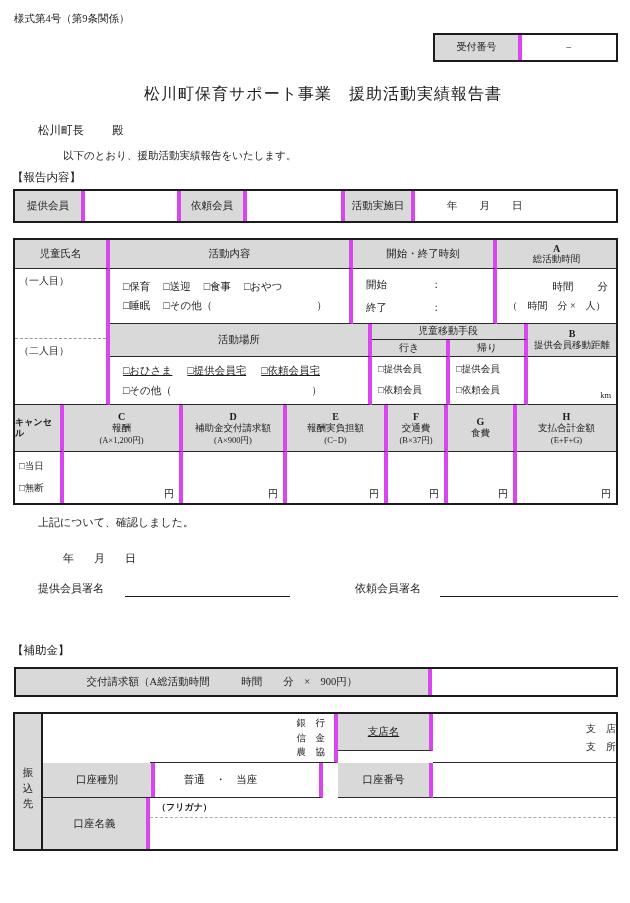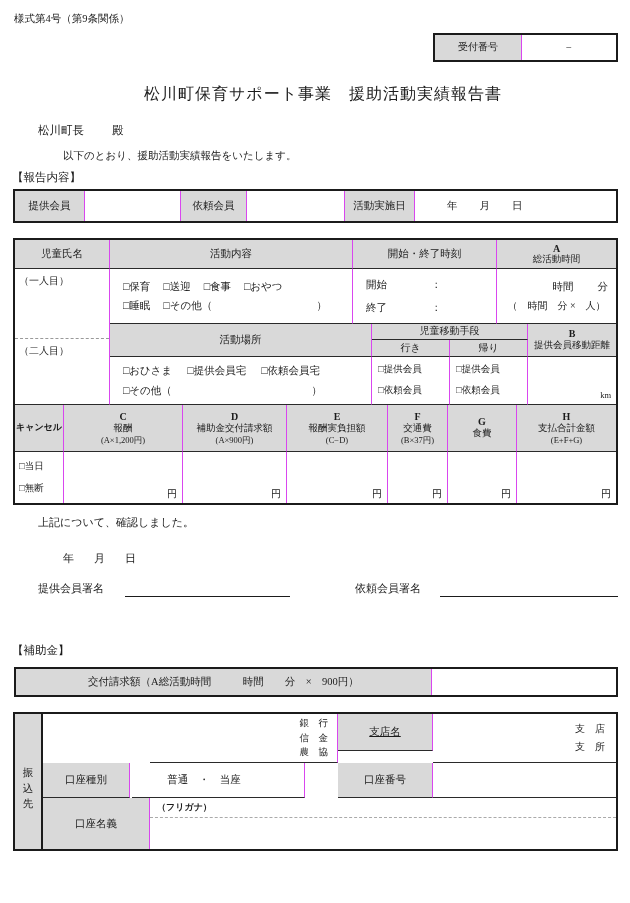--- a/index.html
+++ b/index.html
@@ -7,21 +7,21 @@
     position:relative;width:630px;height:903px;margin:0 auto;background:#ffffff;
     font-family:"Liberation Serif","DejaVu Serif",serif;color:#1b1b1b;overflow:hidden;
   }
   .abs{position:absolute;box-sizing:border-box;}
   .tbl{position:absolute;box-sizing:border-box;border:2px solid #1b1b1b;background:#fff;}
   .cell{
     position:absolute;box-sizing:border-box;display:flex;align-items:center;justify-content:center;
     font-size:10.5px;line-height:1.25;
   }
   .gray{background:#d9d9d9;}
-  .br{border-right:1px solid #d946ef;}
+  .br{border-right:4px solid #d946ef;}
   .br2{border-right:2px solid #1b1b1b;}
   .bb{border-bottom:1px solid #2a2a2a;}
   .col{flex-direction:column;}
   .left{justify-content:flex-start;}
   .f9{font-size:9px;font-weight:bold;}
   .f95{font-size:9.5px;}
   .f10{font-size:10px;}
   .f115{font-size:11.5px;}
   .bold{font-weight:bold;}
   .unit{position:absolute;right:5px;bottom:3px;font-size:10px;}
@@ -121,21 +121,21 @@
     <div class="cell gray br bb" style="left:95px;top:84px;width:262px;height:33px;">活動場所</div>
     <div class="cell gray br bb f10" style="left:357px;top:84px;width:156px;height:16px;">児童移動手段</div>
     <div class="cell gray br bb f10" style="left:357px;top:100px;width:78px;height:17px;">行き</div>
     <div class="cell gray br bb f10" style="left:435px;top:100px;width:78px;height:17px;">帰り</div>
     <div class="cell gray bb col" style="left:513px;top:84px;width:88px;height:33px;line-height:1.2;">
       <span class="bold f10">B</span>
       <span class="f95">提供会員移動距離</span>
     </div>
 
     <div class="cell br bb col left" style="left:95px;top:117px;width:262px;height:48px;align-items:flex-start;justify-content:center;padding-left:13px;gap:6px;">
-      <div class="optline" style="gap:15px;">
+      <div class="optline" style="gap:15px;text-decoration:underline;">
         <span>□おひさま</span>
         <span>□提供会員宅</span>
         <span>□依頼会員宅</span>
       </div>
       <div class="optline" style="width:235px;">
         <span>□その他（</span>
         <span style="margin-left:auto;margin-right:36px;">）</span>
       </div>
     </div>
 
@@ -234,27 +234,27 @@
     <div class="cell gray br2" style="left:0;top:0;width:28px;height:135px;">
       <span class="vtext">振込先</span>
     </div>
 
     <div class="cell br bb col f95" style="left:135px;top:0;width:188px;height:49px;align-items:flex-end;padding-right:9px;gap:2px;line-height:1.3;">
       <span style="white-space:pre;">銀　行</span>
       <span style="white-space:pre;">信　金</span>
       <span style="white-space:pre;padding-left:40px;">農　協</span>
     </div>
     <div class="cell gray br bb" style="left:323px;top:0;width:95px;height:37px;text-decoration:underline;">支店名</div>
-    <div class="cell bb col f10" style="left:418px;top:0;width:183px;height:49px;align-items:flex-end;padding-right:11px;gap:6px;">
+    <div class="cell bb col f10" style="left:418px;top:0;width:183px;height:49px;align-items:flex-end;gap:6px;">
       <span style="white-space:pre;">支　店</span>
       <span style="white-space:pre;margin-left:36px;">支　所</span>
     </div>
 
-    <div class="cell gray br bb" style="left:28px;top:49px;width:87px;height:35px;">口座種別</div>
-    <div class="cell br bb" style="left:117px;top:49px;width:173px;height:35px;white-space:pre;padding-right:28px;">普通　・　当座</div>
+    <div class="cell gray br bb" style="left:28px;top:49px;width:112px;height:35px;">口座種別</div>
+    <div class="cell br bb" style="left:135px;top:49px;width:173px;height:35px;white-space:pre;padding-right:28px;">普通　・　当座</div>
     <div class="cell gray br bb" style="left:323px;top:49px;width:95px;height:35px;">口座番号</div>
     <div class="cell bb" style="left:418px;top:49px;width:183px;height:35px;"></div>
 
     <div class="cell gray br" style="left:28px;top:84px;width:107px;height:51px;">口座名義</div>
     <div class="cell" style="left:135px;top:84px;width:466px;height:51px;">
       <span class="abs f9" style="left:7px;top:4px;">（フリガナ）</span>
       <div class="dashed" style="top:19px;border-top-color:#aaa;"></div>
     </div>
   </div>
 

